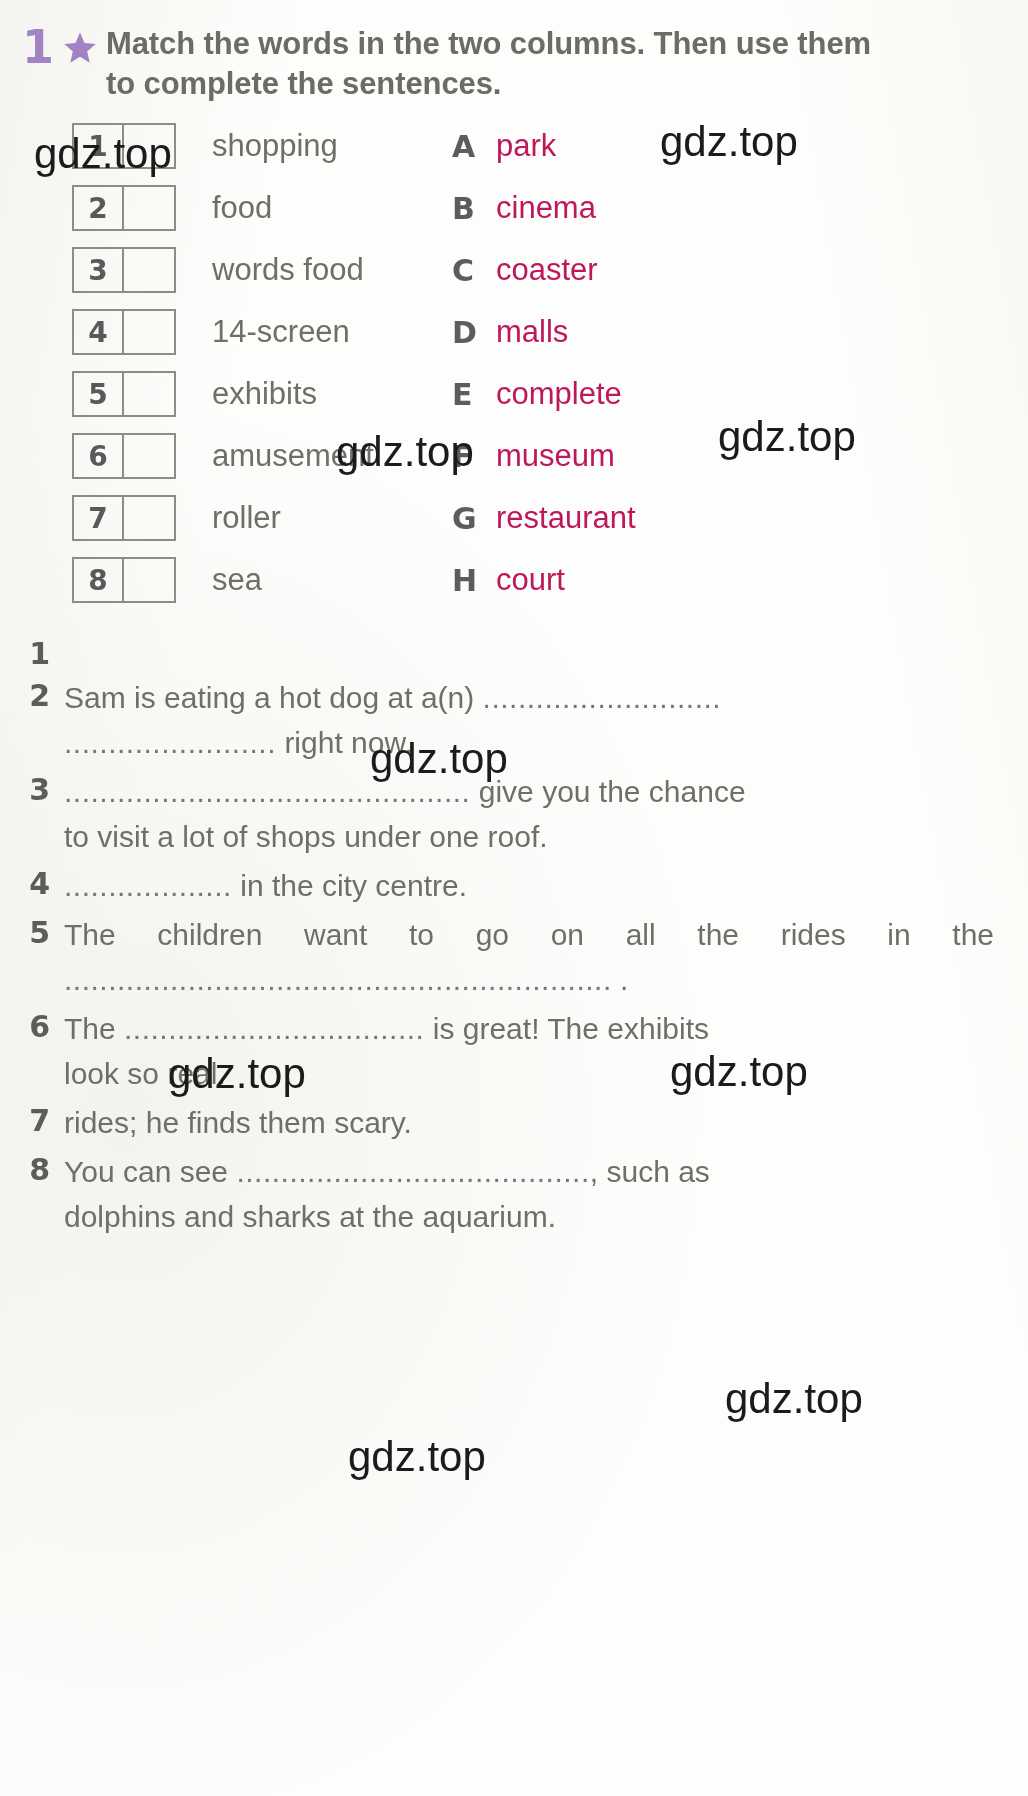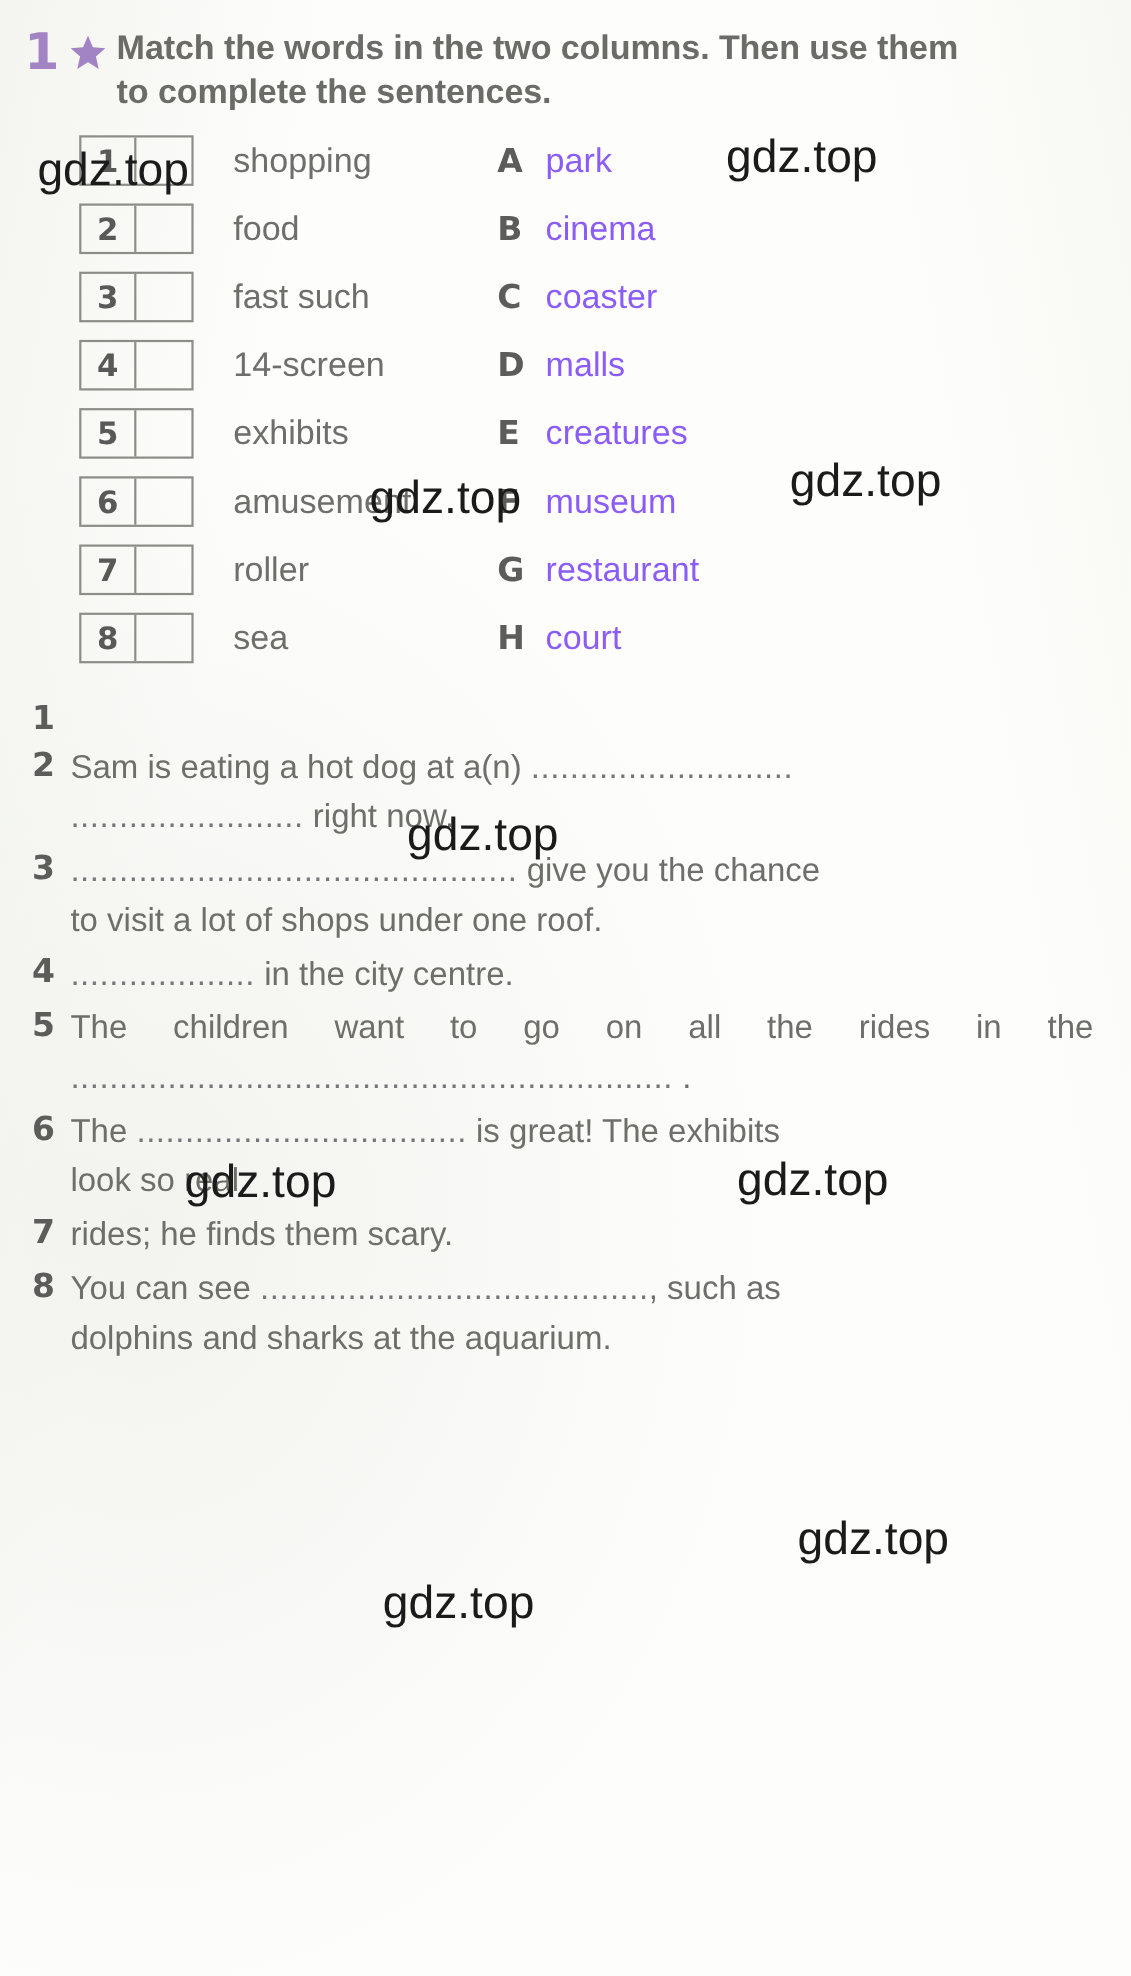--- a/index.html
+++ b/index.html
@@ -121,21 +121,21 @@
   .right-letter {
     font-size: 30px;
     font-weight: 700;
     color: #5c5c5a;
     width: 44px;
     flex: 0 0 44px;
     font-family: "DejaVu Sans", sans-serif;
   }
   .right-word {
     font-size: 31px;
-    color: #8b5cf6;
+    color: #be185d;
     white-space: nowrap;
   }
 
   
   .sentences {
     margin-top: 22px;
     padding: 0 34px 0 18px;
   }
   .sentence {
     display: flex;
@@ -212,21 +212,21 @@
             <div class="box-num">2</div>
             <div class="box-answer"></div>
           </div>
           <div class="left-word">food</div>
         </div>
         <div class="match-row">
           <div class="boxpair">
             <div class="box-num">3</div>
             <div class="box-answer"></div>
           </div>
-          <div class="left-word">fast such</div>
+          <div class="left-word">words food</div>
         </div>
         <div class="match-row">
           <div class="boxpair">
             <div class="box-num">4</div>
             <div class="box-answer"></div>
           </div>
           <div class="left-word">14-screen</div>
         </div>
         <div class="match-row">
           <div class="boxpair">
@@ -269,21 +269,21 @@
         <div class="right-row">
           <div class="right-letter">C</div>
           <div class="right-word">coaster</div>
         </div>
         <div class="right-row">
           <div class="right-letter">D</div>
           <div class="right-word">malls</div>
         </div>
         <div class="right-row">
           <div class="right-letter">E</div>
-          <div class="right-word">creatures</div>
+          <div class="right-word">complete</div>
         </div>
         <div class="right-row">
           <div class="right-letter">F</div>
           <div class="right-word">museum</div>
         </div>
         <div class="right-row">
           <div class="right-letter">G</div>
           <div class="right-word">restaurant</div>
         </div>
         <div class="right-row">

